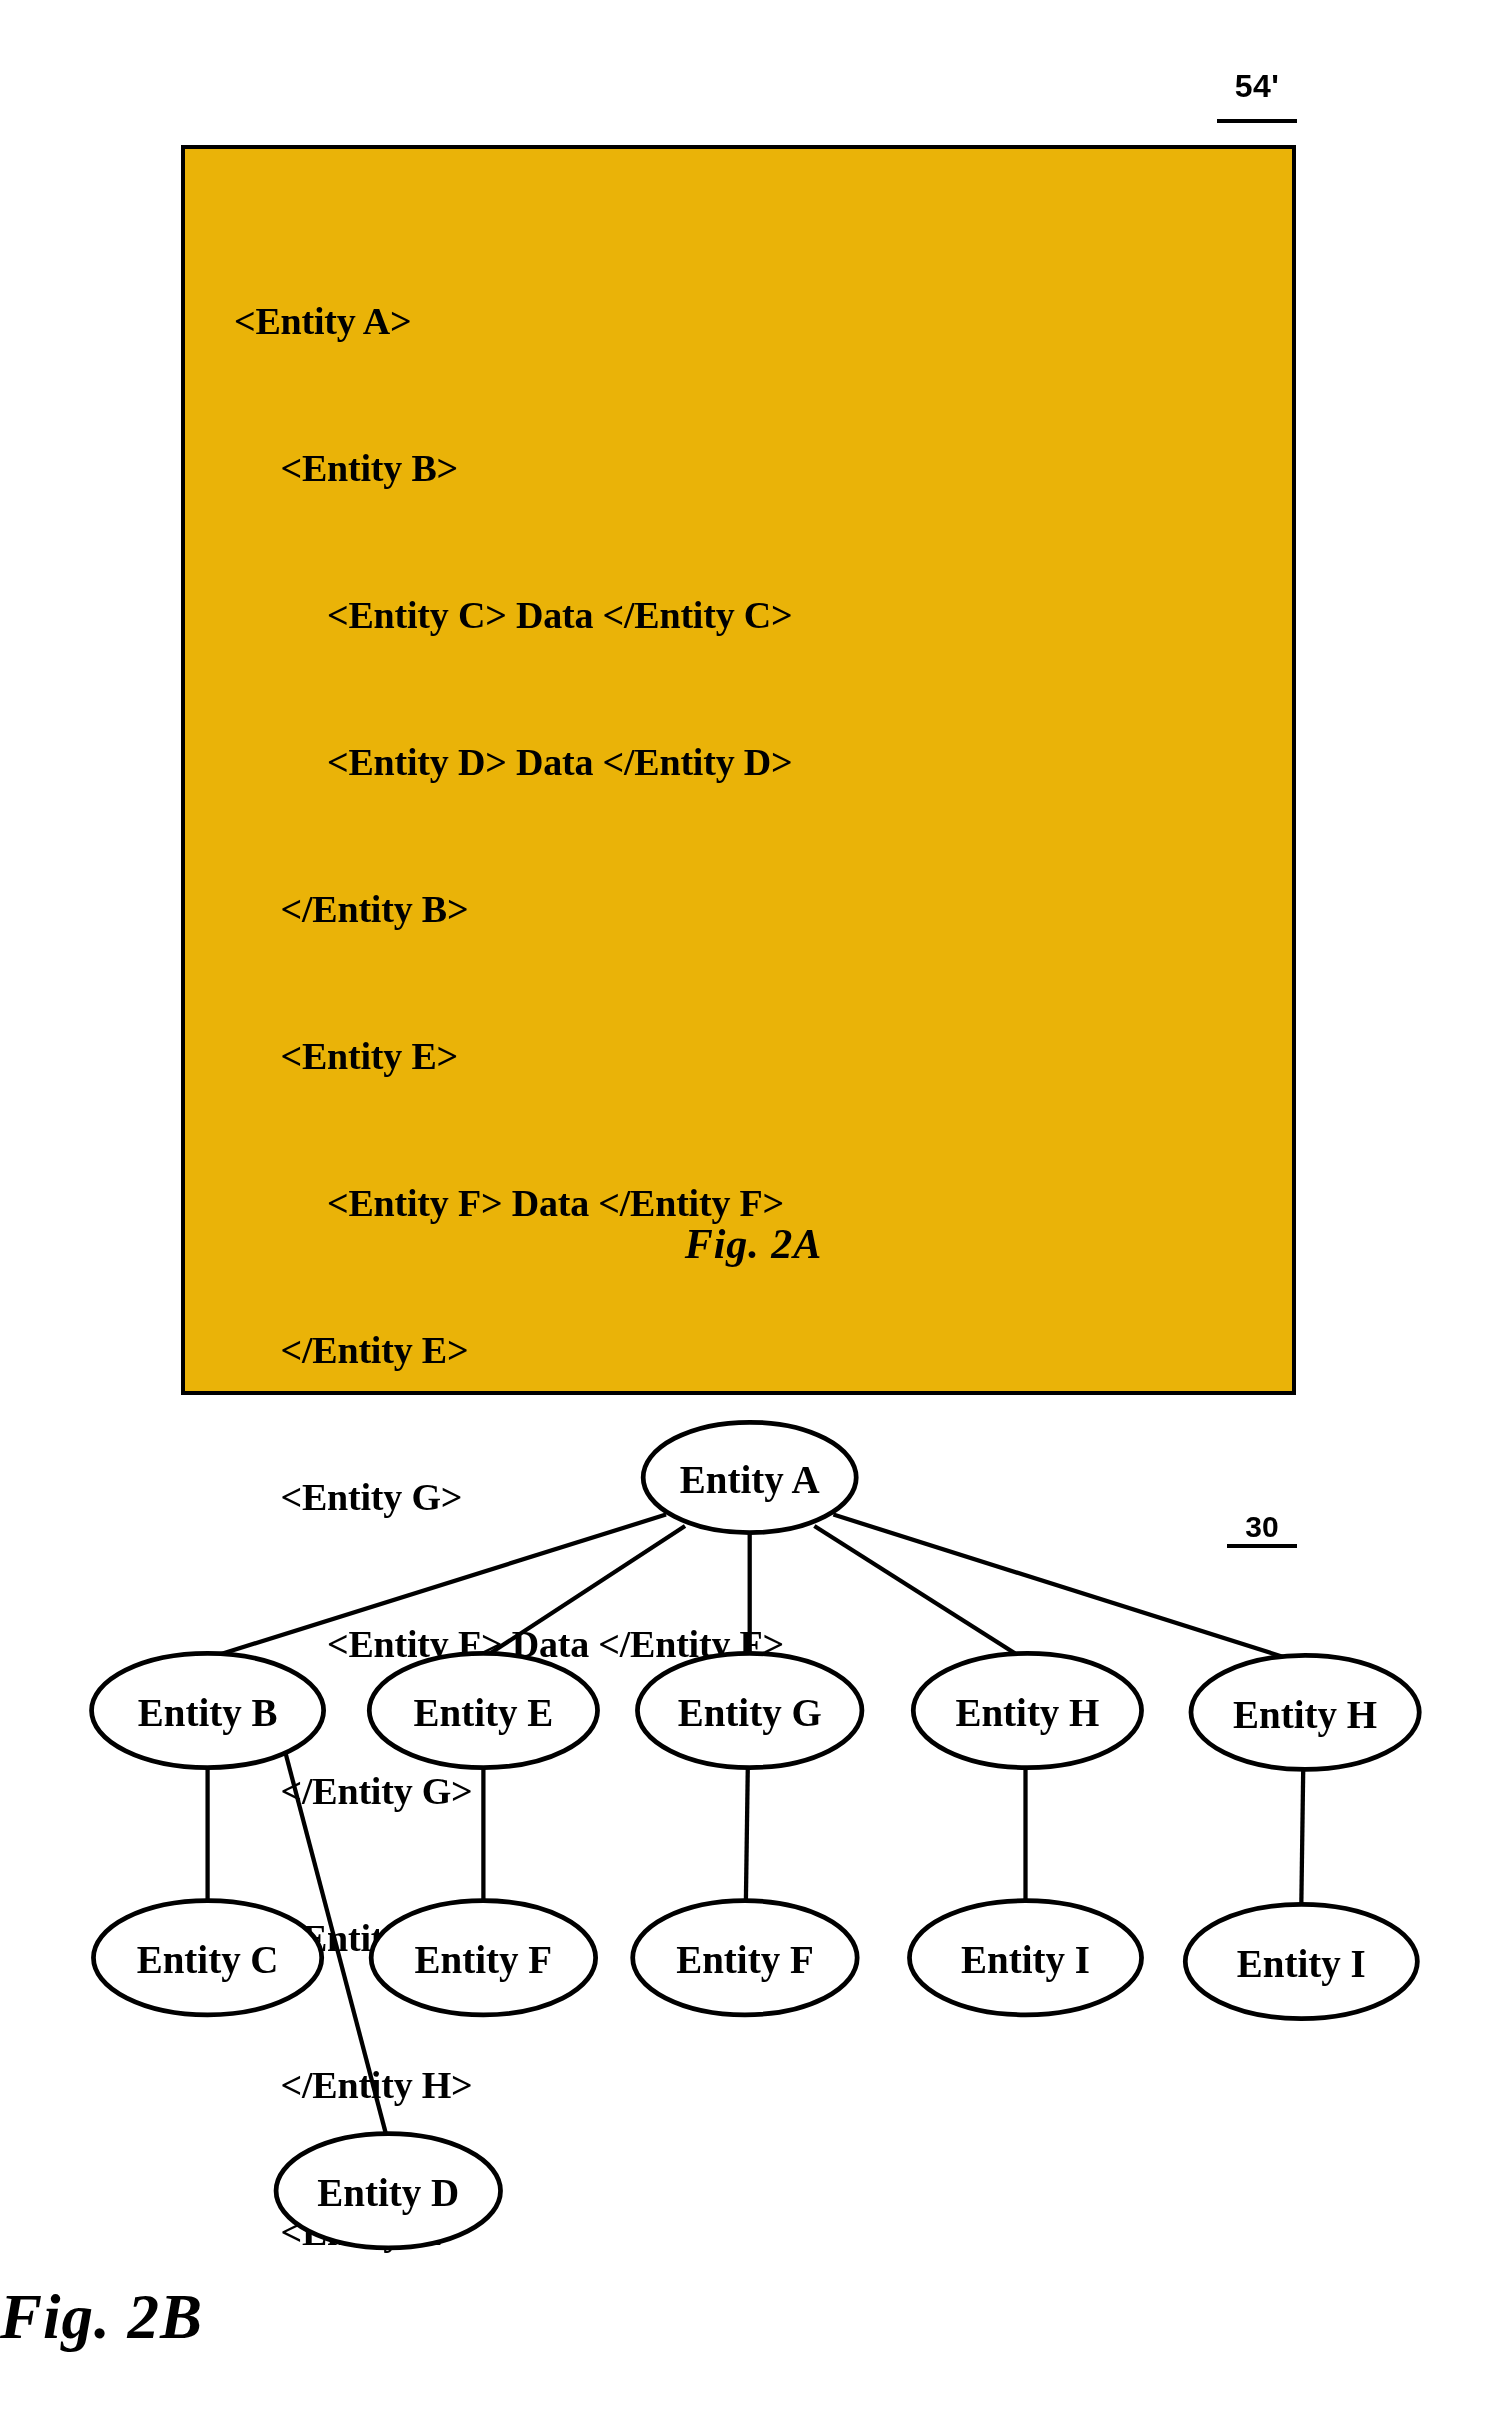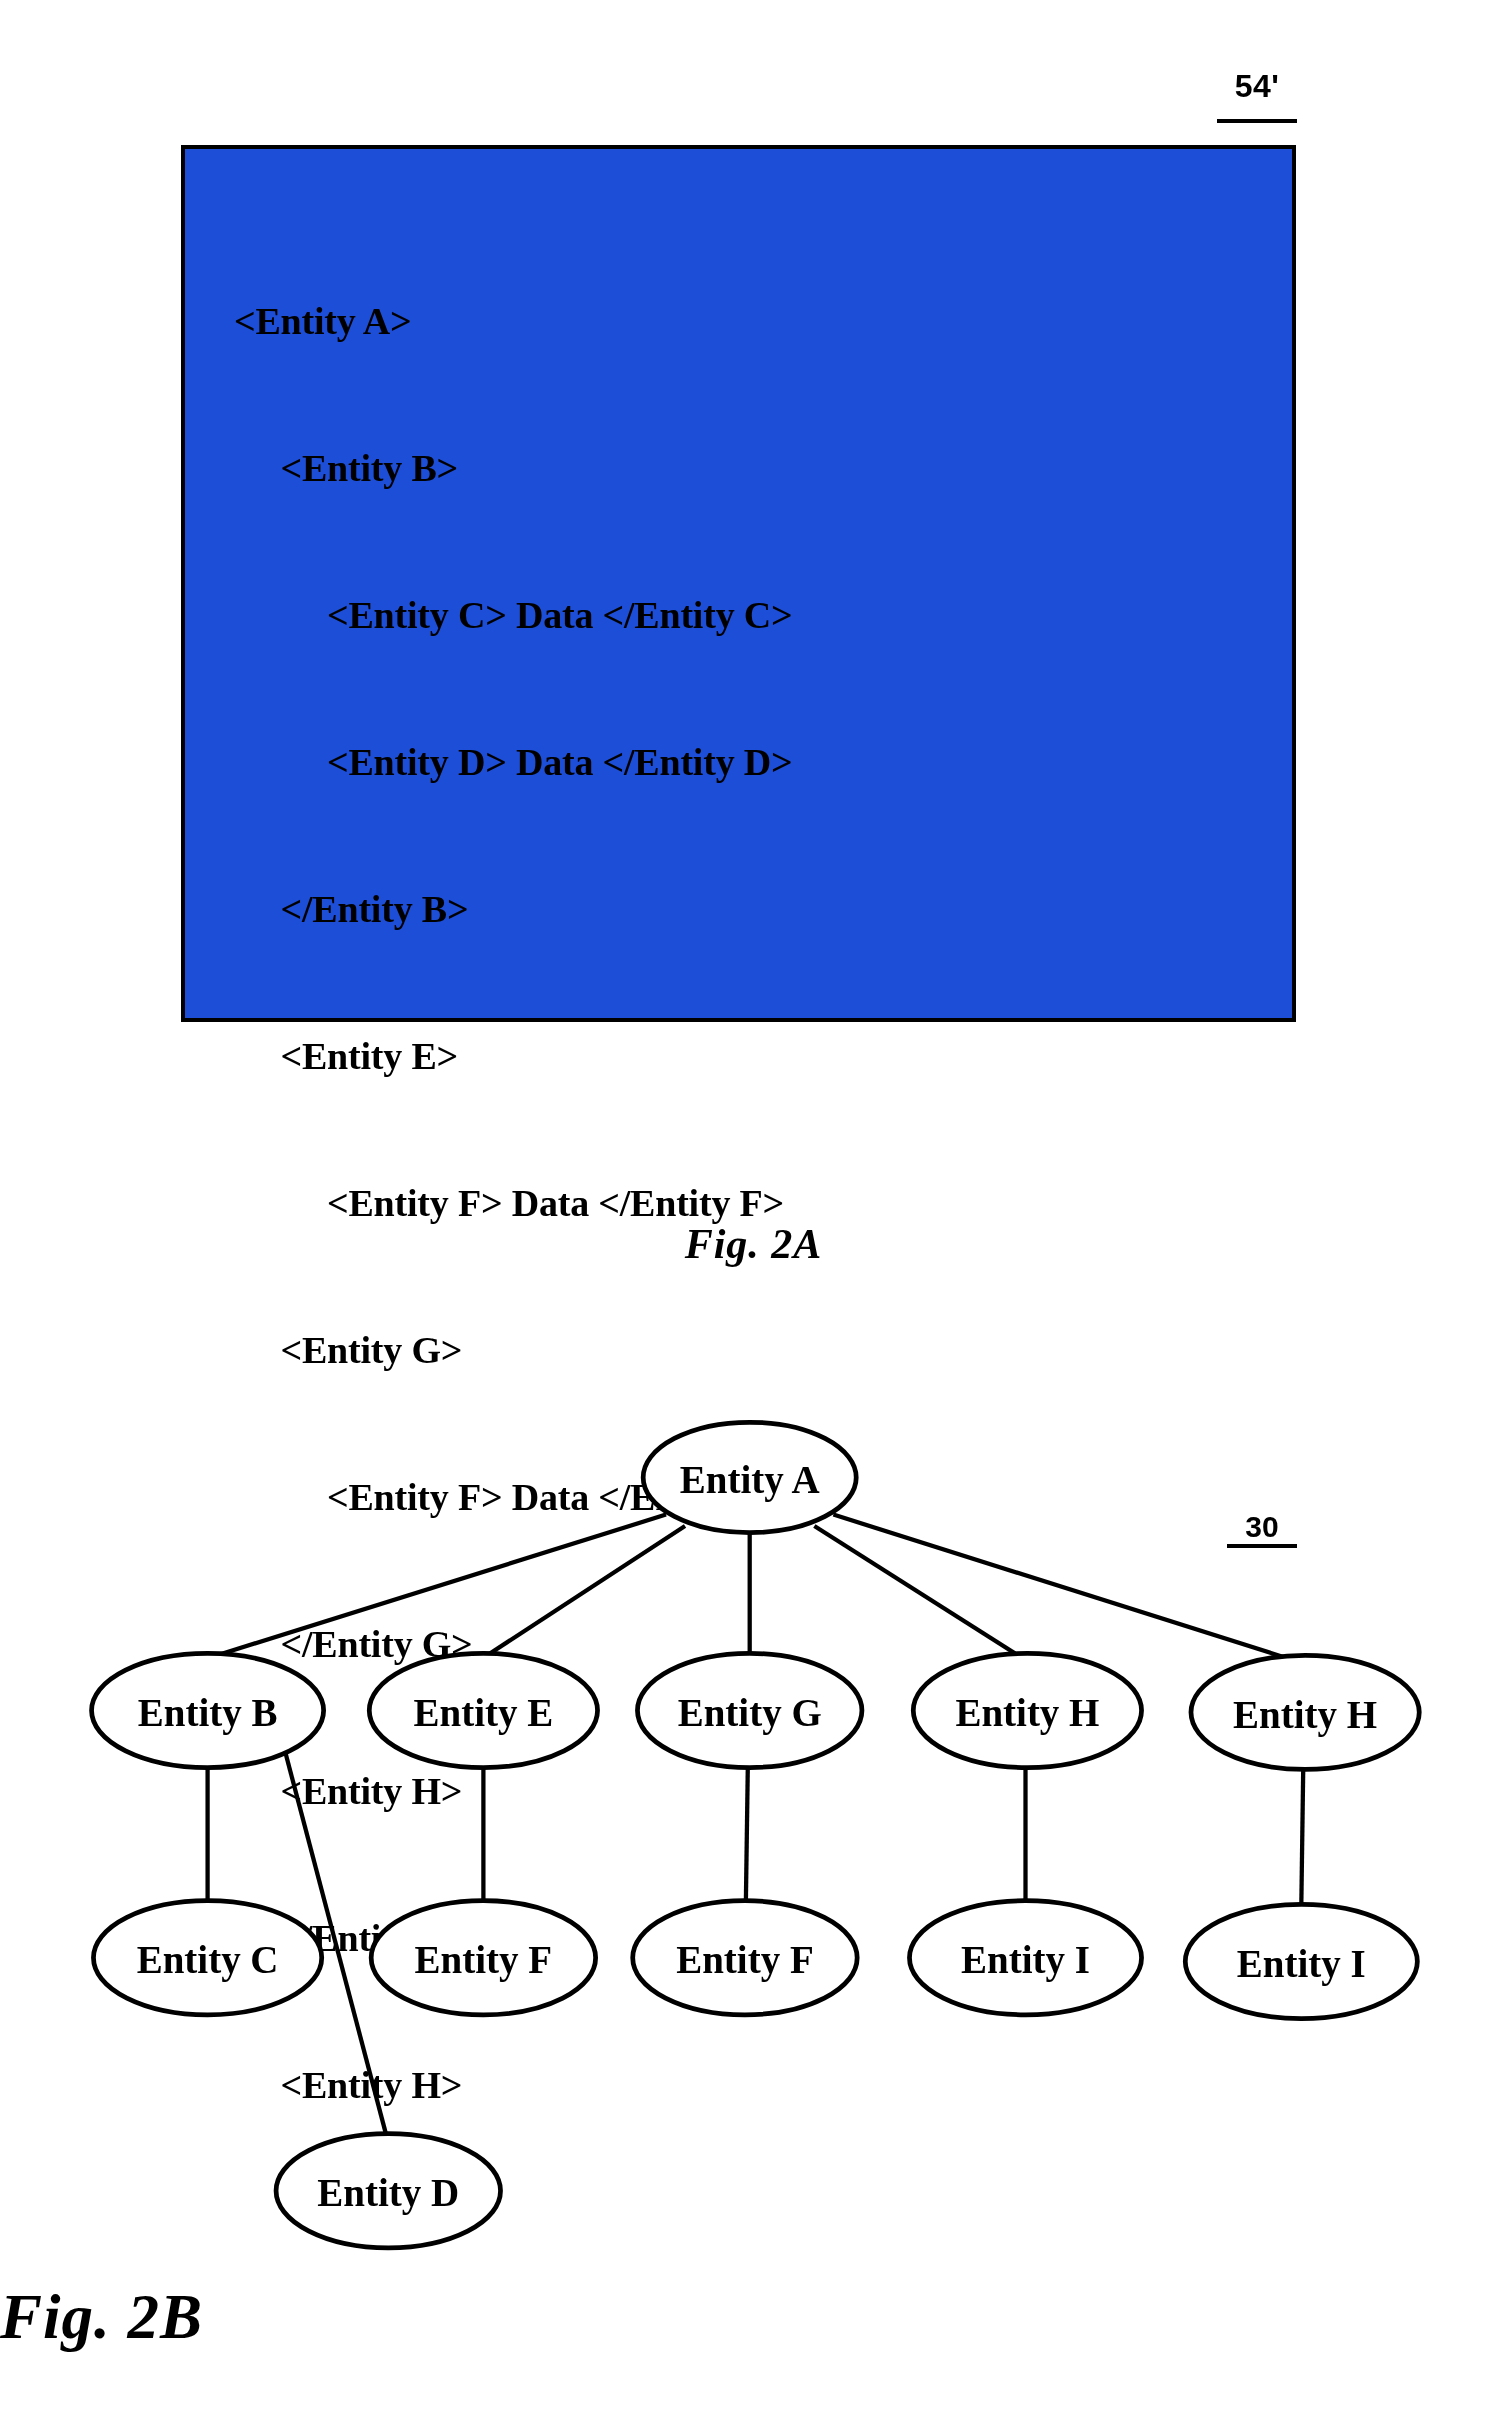--- a/index.html
+++ b/index.html
@@ -30,24 +30,24 @@
     border-bottom: 4.8px solid #000;
     padding-bottom: 17px;
     line-height: 32px;
   }
 
   #xml-box {
     position: absolute;
     left: 181px;
     top: 145px;
     width: 1115px;
-    height: 877px;
+    height: 1250px;
     border: 4.8px solid #000000;
     box-sizing: border-box;
-    background: #1d4ed8;
+    background: #eab308;
   }
 
   #xml-listing {
     position: absolute;
     left: 49px;
     top: 50px;
     font-size: 38px;
     line-height: 49px;
     white-space: pre;
     font-weight: bold;
@@ -127,20 +127,21 @@
 
 <div id="xml-box">
   <div id="xml-listing">
     <span class="ln">&lt;Entity A&gt;</span>
     <span class="ln">     &lt;Entity B&gt;</span>
     <span class="ln">          &lt;Entity C&gt; Data &lt;/Entity C&gt;</span>
     <span class="ln">          &lt;Entity D&gt; Data &lt;/Entity D&gt;</span>
     <span class="ln">     &lt;/Entity B&gt;</span>
     <span class="ln">     &lt;Entity E&gt;</span>
     <span class="ln">          &lt;Entity F&gt; Data &lt;/Entity F&gt;</span>
+    <span class="ln">     &lt;/Entity E&gt;</span>
     <span class="ln">     &lt;Entity G&gt;</span>
     <span class="ln">          &lt;Entity F&gt; Data &lt;/Entity F&gt;</span>
     <span class="ln">     &lt;/Entity G&gt;</span>
     <span class="ln">     &lt;Entity H&gt;</span>
     <span class="ln">     &lt;/Entity H&gt;</span>
     <span class="ln">     &lt;Entity H&gt;</span>
     
     
     
   </div>

